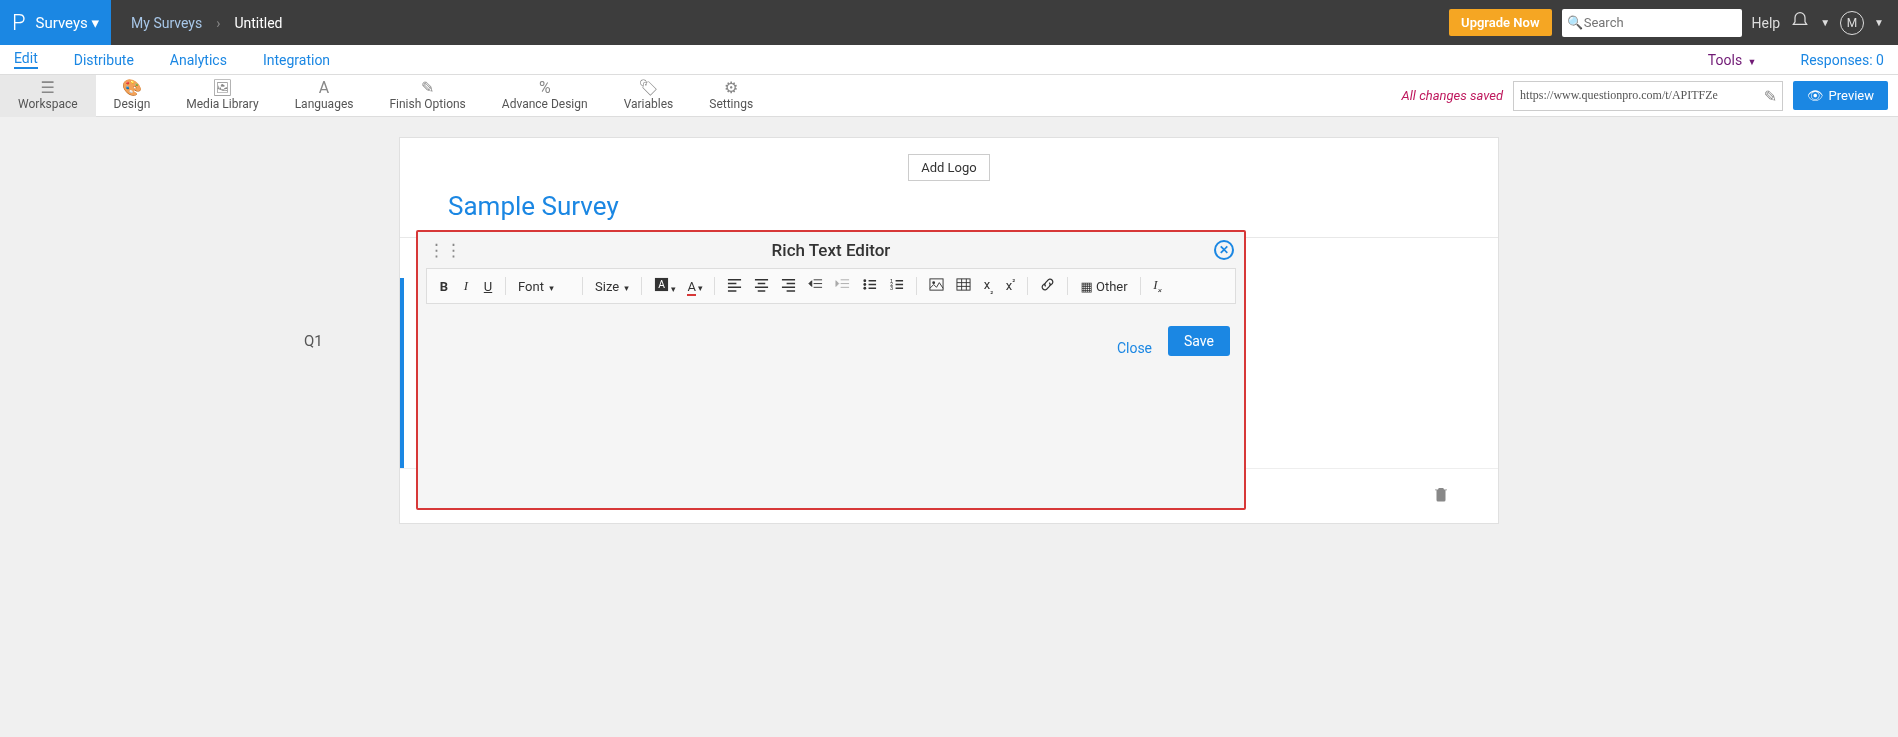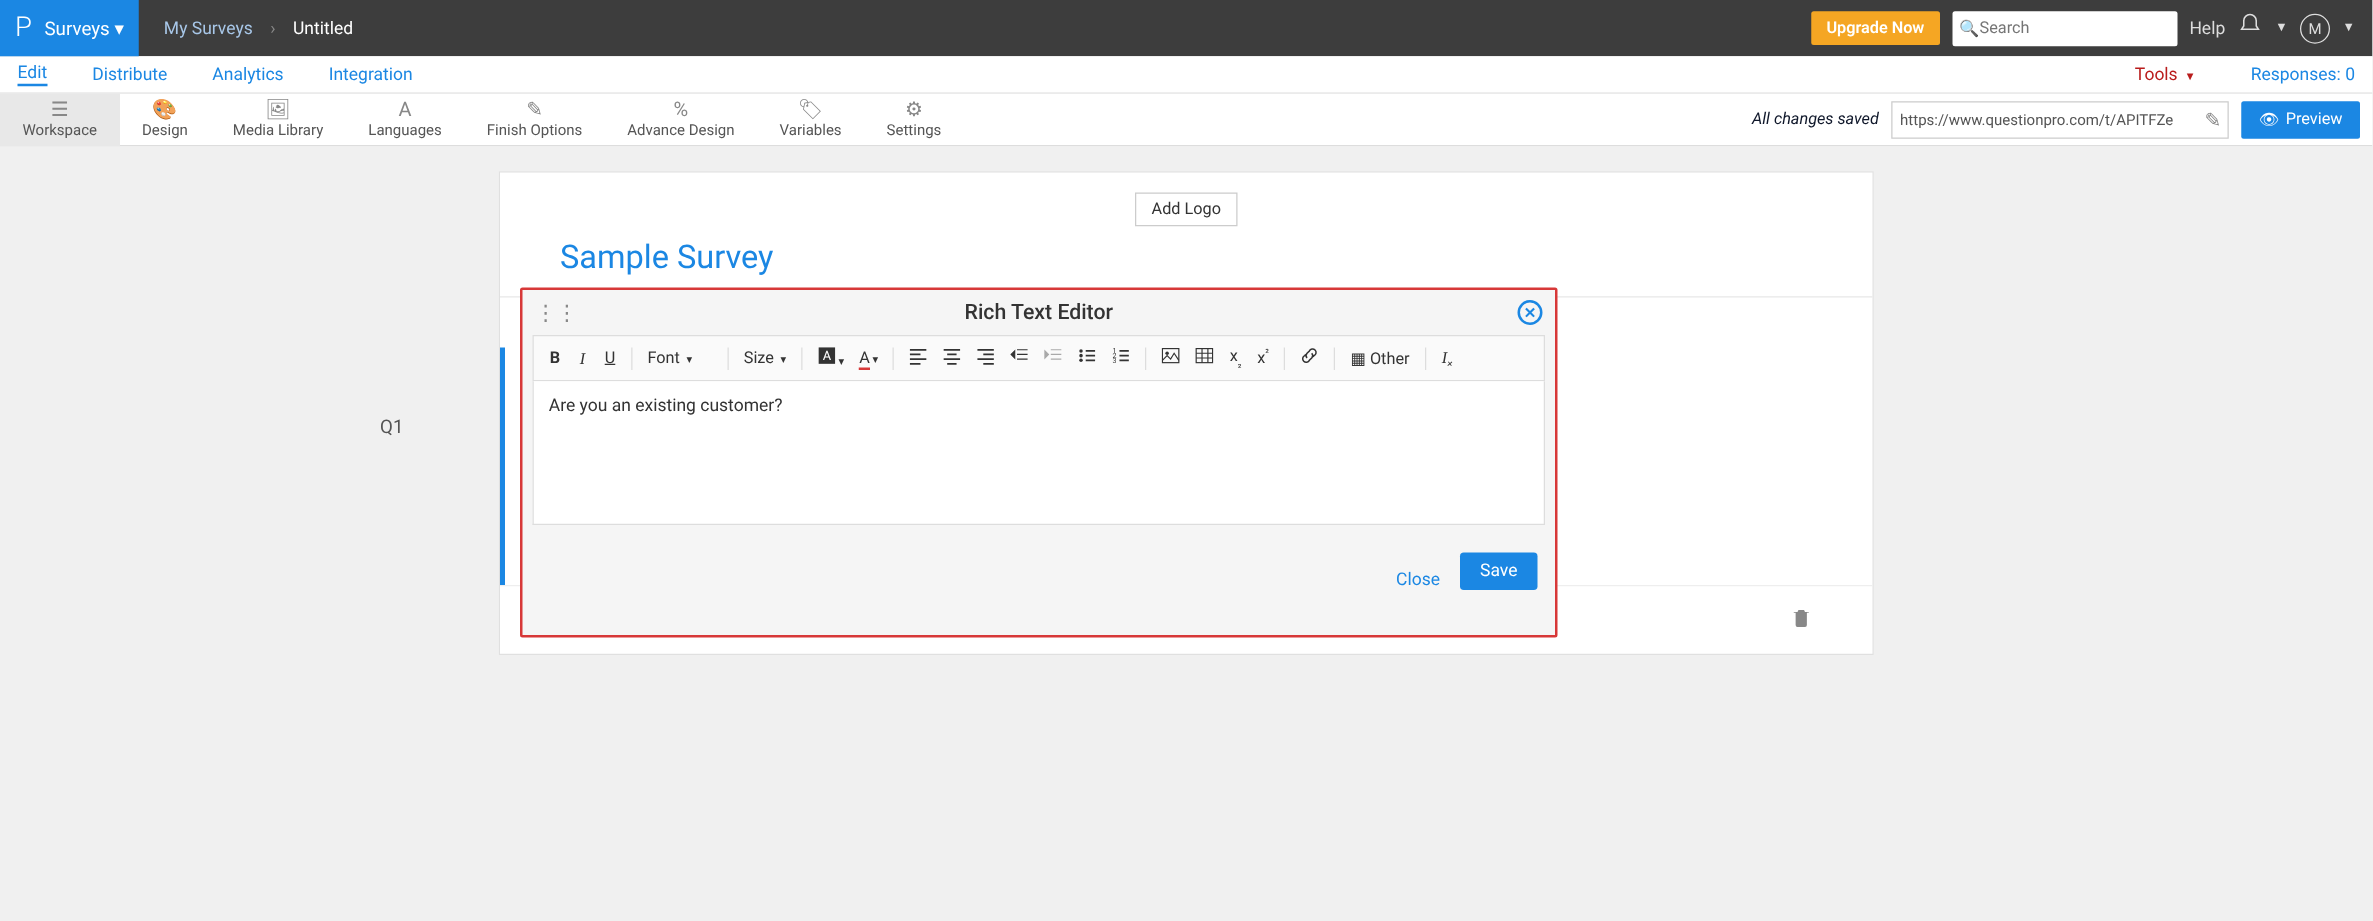--- a/index.html
+++ b/index.html
@@ -21,31 +21,31 @@
   .help { color: #ddd; font-size: 14px; }
   .bell { color: #ddd; font-size: 18px; }
   .caret { color: #ddd; font-size: 10px; }
   .avatar { width: 24px; height: 24px; border: 1.5px solid #ddd; border-radius: 50%; display: flex; align-items: center; justify-content: center; font-size: 12px; color: #ddd; }
   
   
   .nav2 { background: #fff; border-bottom: 1px solid #ddd; height: 30px; display: flex; align-items: center; padding: 0 14px; }
   .nav2 .tab { color: #1b87e3; font-size: 14px; margin-right: 36px; }
   .nav2 .tab.active { border-bottom: 2px solid #1b87e3; padding-bottom: 1px; }
   .nav2-right { margin-left: auto; display: flex; align-items: center; gap: 24px; }
-  .nav2-right .tools { color: #b91c1c; font-size: 14px; }
+  .nav2-right .tools { color: #701a75; font-size: 14px; }
   .nav2-right .responses { color: #1b87e3; font-size: 14px; margin-left: 20px; }
   
   
   .toolbar { background: #fff; border-bottom: 1px solid #ddd; height: 42px; display: flex; align-items: center; }
   .tool-item { display: flex; flex-direction: column; align-items: center; justify-content: center; padding: 0 18px; font-size: 12px; color: #555; height: 42px; gap: 1px; }
   .tool-item.active { background: #e8e8e8; }
   .tool-icon { font-size: 16px; color: #888; line-height: 1; }
   .toolbar-right { margin-left: auto; display: flex; align-items: center; gap: 10px; padding-right: 10px; }
-  .changes-saved { font-style: italic; color: #0f172a; font-size: 13px; }
-  .url-input { width: 270px; height: 30px; border: 1px solid #ccc; padding: 0 12px 0 6px; font-size: 12px; color: #555; position: relative; }
+  .changes-saved { font-style: italic; color: #be185d; font-size: 13px; }
+  .url-input { width: 270px; height: 30px; border: 1px solid #ccc; padding: 0 12px 0 6px; font-size: 12px; color: #555; position: relative; font-family: Liberation Serif, serif; }
   .url-wrap { position: relative; }
   .url-edit { position: absolute; right: 6px; top: 50%; transform: translateY(-50%); color: #888; }
   .preview-btn { background: #1b87e3; color: #fff; border: none; padding: 7px 14px; border-radius: 2px; font-size: 13px; display: flex; align-items: center; gap: 5px; }
   
   
   .canvas { padding: 20px 0; display: flex; justify-content: center; }
   .survey-wrap { width: 1100px; }
   .survey-card { background: #fff; border: 1px solid #e0e0e0; position: relative; }
   .add-logo-row { display: flex; justify-content: center; padding: 16px 0 10px; }
   .add-logo { border: 1px solid #ccc; background: #fff; padding: 5px 12px; font-size: 13px; color: #333; }
@@ -312,18 +312,17 @@
     <span class="rte-tbtn"><svg class="icon-svg" viewBox="0 0 16 16">
           <path d="M6 10a3 3 0 010-4l2-2a3 3 0 114 4l-1 1M10 6a3 3 0 010 4l-2 2a3 3 0 11-4-4l1-1" fill="none" stroke="#333" stroke-width="1.3"></path>
         </svg></span>
     <span class="rte-sep"></span>
     <span class="rte-tbtn">
       <span>▦ </span><span>Other</span>
     </span>
     <span class="rte-sep"></span>
     <span class="rte-tbtn italic">I<sub style="font-size:8px;">×</sub></span>
   </div>
-  <div class="rte-body">Are you an existing customer?</div>
   <div class="rte-footer">
     <span class="rte-close-link">Close</span>
     <button class="rte-save">Save</button>
   </div>
 </div>
 
 </body></html>

